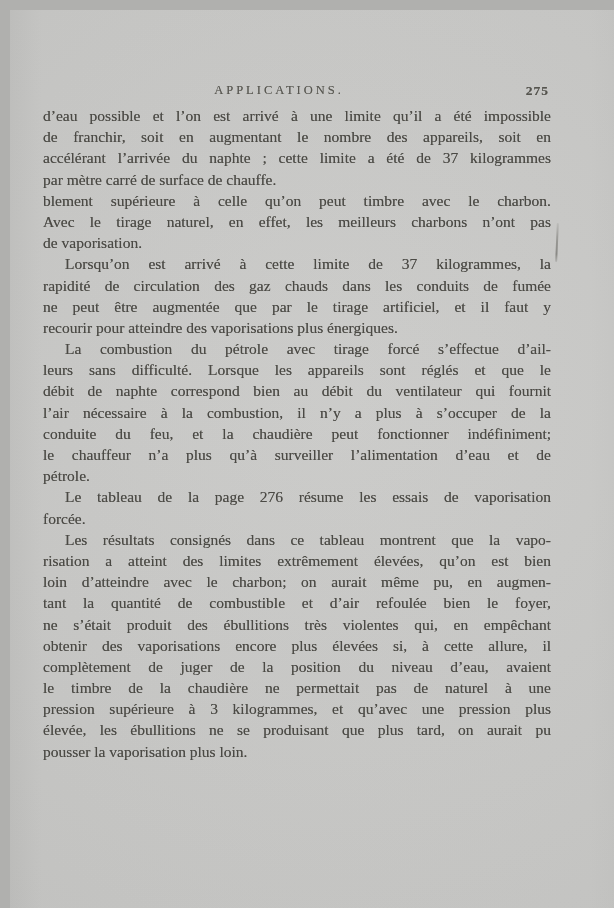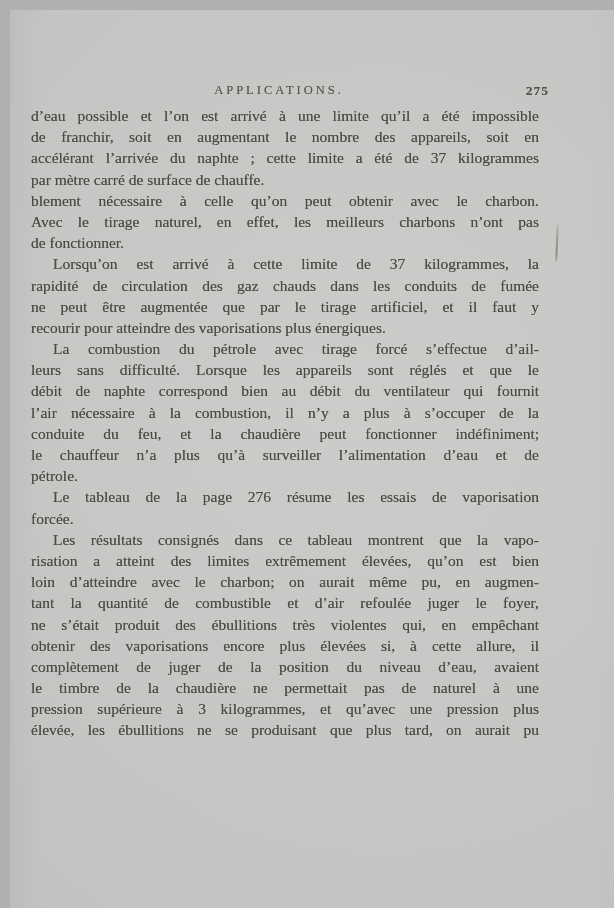--- a/index.html
+++ b/index.html
@@ -42,21 +42,21 @@
     right: 2px;
     top: 0;
     font-size: 13.5px;
     letter-spacing: 1px;
     color: #55544e;
     text-shadow: 0 0 0.5px rgba(85,84,78,0.55);
     font-weight: bold;
   }
   .text-column {
     position: absolute;
-    left: 21px;
+    left: 33px;
     top: 95px;
     width: 508px;
     font-size: 15.5px;
     text-shadow: 0 0 0.55px rgba(75,74,69,0.65);
   }
   .line {
     height: 21.2px;
     line-height: 21.2px;
     overflow: hidden;
     text-align: justify;
@@ -95,23 +95,23 @@
   </div>
 
   <div class="text-column" id="text-column">
       <div class="paragraph">
         <div class="line">d’eau possible et l’on est arrivé à une limite qu’il a été impossible</div>
         <div class="line">de franchir, soit en augmentant le nombre des appareils, soit en</div>
         <div class="line">accélérant l’arrivée du naphte ; cette limite a été de 37 kilogrammes</div>
         <div class="line last">par mètre carré de surface de chauffe.</div>
       </div>
       <div class="paragraph">
-        <div class="line">blement nécessaire à celle qu’on peut obtenir avec le charbon.</div>
+        <div class="line">blement supérieure à celle qu’on peut timbre avec le charbon.</div>
         <div class="line">Avec le tirage naturel, en effet, les meilleurs charbons n’ont pas</div>
-        <div class="line last">de fonctionner.</div>
+        <div class="line last">de vaporisation.</div>
       </div>
       <div class="paragraph">
         <div class="line indent">Lorsqu’on est arrivé à cette limite de 37 kilogrammes, la</div>
         <div class="line">rapidité de circulation des gaz chauds dans les conduits de fumée</div>
         <div class="line">ne peut être augmentée que par le tirage artificiel, et il faut y</div>
         <div class="line last">recourir pour atteindre des vaporisations plus énergiques.</div>
       </div>
       <div class="paragraph">
         <div class="line indent">La combustion du pétrole avec tirage forcé s’effectue d’ail-</div>
         <div class="line">leurs sans difficulté. Lorsque les appareils sont réglés et que le</div>
@@ -122,24 +122,25 @@
         <div class="line last">pétrole.</div>
       </div>
       <div class="paragraph">
         <div class="line indent">Le tableau de la page 276 résume les essais de vaporisation</div>
         <div class="line last">forcée.</div>
       </div>
       <div class="paragraph">
         <div class="line indent">Les résultats consignés dans ce tableau montrent que la vapo-</div>
         <div class="line">risation a atteint des limites extrêmement élevées, qu’on est bien</div>
         <div class="line">loin d’atteindre avec le charbon; on aurait même pu, en augmen-</div>
-        <div class="line">tant la quantité de combustible et d’air refoulée juger le foyer,</div>
+        <div class="line">tant la quantité de combustible et d’air refoulée bien le foyer,</div>
         <div class="line">ne s’était produit des ébullitions très violentes qui, en empêchant</div>
         <div class="line">obtenir des vaporisations encore plus élevées si, à cette allure, il</div>
         <div class="line">complètement de juger de la position du niveau d’eau, avaient</div>
         <div class="line">le timbre de la chaudière ne permettait pas de naturel à une</div>
         <div class="line">pression supérieure à 3 kilogrammes, et qu’avec une pression plus</div>
         <div class="line">élevée, les ébullitions ne se produisant que plus tard, on aurait pu</div>
+        <div class="line last">pousser la vaporisation plus loin.</div>
       </div>
     </div>
 
   <div class="pen-mark"></div>
 </div>
 
 </body></html>

